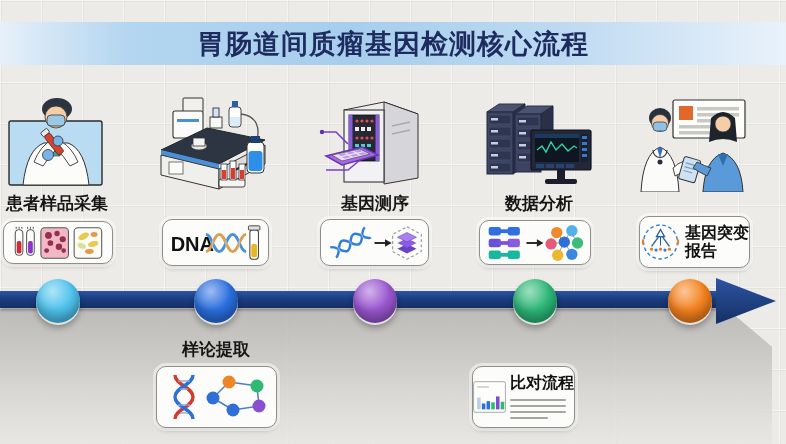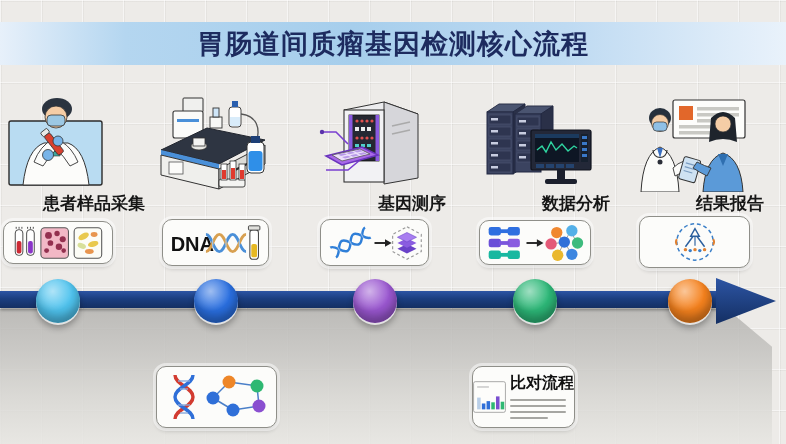--- a/index.html
+++ b/index.html
@@ -38,21 +38,21 @@
   .tl-arrow{position:absolute;left:716px;top:276px;}
   .node{
     position:absolute;top:279px;width:44px;height:44px;border-radius:50%;
     background:radial-gradient(circle at 38% 28%, rgba(255,255,255,.55), rgba(255,255,255,0) 48%), var(--c,#999);
     box-shadow:0 2px 0 0 rgba(255,255,255,.75), 0 5px 6px rgba(0,0,0,.3),
                inset 0 -9px 10px rgba(0,0,0,.22), inset -3px -4px 6px rgba(0,0,0,.12);
   }
   
   .stage-label,.sub-label{
     position:absolute;width:114px;text-align:center;
-    font-size:17px;font-weight:bold;color:#161616;white-space:nowrap;margin-left:37px;
+    font-size:17px;font-weight:bold;color:#161616;white-space:nowrap;
   }
   .stage-label{top:192px;}
   .sub-label{top:338px;}
   
   .dbox{
     position:absolute;background:#fcfcfa;border:1.5px solid #8f8f89;border-radius:10px;
     box-shadow:0 0 0 3px rgba(255,255,255,.5), 0 3px 4px rgba(0,0,0,.18);
     display:flex;align-items:center;justify-content:center;box-sizing:border-box;
   }
   .ill{position:absolute;}
@@ -253,21 +253,20 @@
     <circle cx="90" cy="28" r="8" fill="#f5cda6" stroke="#333" stroke-width="0.7"></circle>
     <path d="M81,25 Q90,15 99,25 L99,21 Q90,13 81,21 Z" fill="#1e242c"></path>
     <path d="M70,96 Q72,63 90,57 Q108,63 110,96 Z" fill="#5b9ad8" stroke="#333" stroke-width="1"></path>
     <polygon points="85,58 95,58 90,70" fill="#2f6fb0"></polygon>
     <path d="M74,80 Q66,76 60,72 L64,66 Q72,70 78,72 Z" fill="#5b9ad8" stroke="#333" stroke-width="0.9"></path>
   </svg>
 
   <div class="stage-label" style="left:0px">患者样品采集</div>
   <div class="stage-label" style="left:482px">数据分析</div>
   <div class="stage-label" style="left:318px">基因测序</div>
-  <div class="stage-label" style="left:636px">结果报告</div>
 
   <div class="dbox" style="left:3px;top:221px;width:110px;height:43px">
     <svg width="102" height="38" viewBox="0 0 104 40">
       <g stroke="#444" stroke-width="1">
         <rect x="7" y="6" width="8" height="27" rx="3.5" fill="#fff"></rect>
         <rect x="19" y="6" width="8" height="27" rx="3.5" fill="#fff"></rect>
       </g>
       <rect x="8.5" y="18" width="5" height="13" rx="2" fill="#cc2a35"></rect>
       <rect x="20.5" y="18" width="5" height="13" rx="2" fill="#8a35c8"></rect>
       <g stroke="#444" stroke-width="1">
@@ -376,40 +375,45 @@
       <g>
         <circle cx="13" cy="31" r="1.8" fill="#e08030"></circle>
           <circle cx="18" cy="32" r="1.8" fill="#3a7fc8"></circle>
         <circle cx="23" cy="31" r="1.8" fill="#e08030"></circle>
           <circle cx="28" cy="32" r="1.8" fill="#3a7fc8"></circle>
         <circle cx="33" cy="31" r="1.8" fill="#e08030"></circle>
       </g>
       <path d="M4,20 q-2,3 0,6" fill="none" stroke="#e08030" stroke-width="2"></path>
       <path d="M42,20 q2,3 0,6" fill="none" stroke="#e08030" stroke-width="2"></path>
     </svg>
+    <div class="txtcol">
+      <span class="two-line">基因突变</span>
+      <span class="two-line">报告</span>
+    </div>
   </div>
 
   <div class="band"></div>
   <div class="tl-bar"></div>
   <svg class="tl-arrow" width="62" height="50" viewBox="0 0 62 50">
     <defs>
         <linearGradient id="ag" x1="0" y1="0" x2="0" y2="1">
       <stop offset="0" stop-color="#2d55a4"></stop>
           <stop offset="1" stop-color="#142f63"></stop>
     </linearGradient>
       </defs>
     <polygon points="0,2 60,25 0,48" fill="url(#ag)"></polygon>
   </svg>
 
   <div class="node" style="left: 36px; --c: #4fc3ee;"></div>
   <div class="node" style="left: 194px; --c: #2a6fe0;"></div>
   <div class="node" style="left: 353px; --c: #9a57d0;"></div>
   <div class="node" style="left: 513px; --c: #2db878;"></div>
   <div class="node" style="left: 668px; --c: #f5821e;"></div>
 
+  <div class="sub-label" style="left:159px">样论提取</div>
 
   <div class="dbox" style="left:156px;top:366px;width:121px;height:62px">
     <svg width="112" height="52" viewBox="0 0 112 50">
       <path d="M14,3 C14,13 32,15 32,25 C32,35 14,37 14,47" fill="none" stroke="#d23b30" stroke-width="3.4"></path>
       <path d="M32,3 C32,13 14,15 14,25 C14,35 32,37 32,47" fill="none" stroke="#2f6fd8" stroke-width="3.4"></path>
       <g stroke="#88aadd" stroke-width="1.4">
         <line x1="17" y1="9" x2="29" y2="9"></line>
           <line x1="19" y1="17" x2="27" y2="17"></line>
         <line x1="17" y1="33" x2="29" y2="33"></line>
           <line x1="19" y1="41" x2="27" y2="41"></line>

